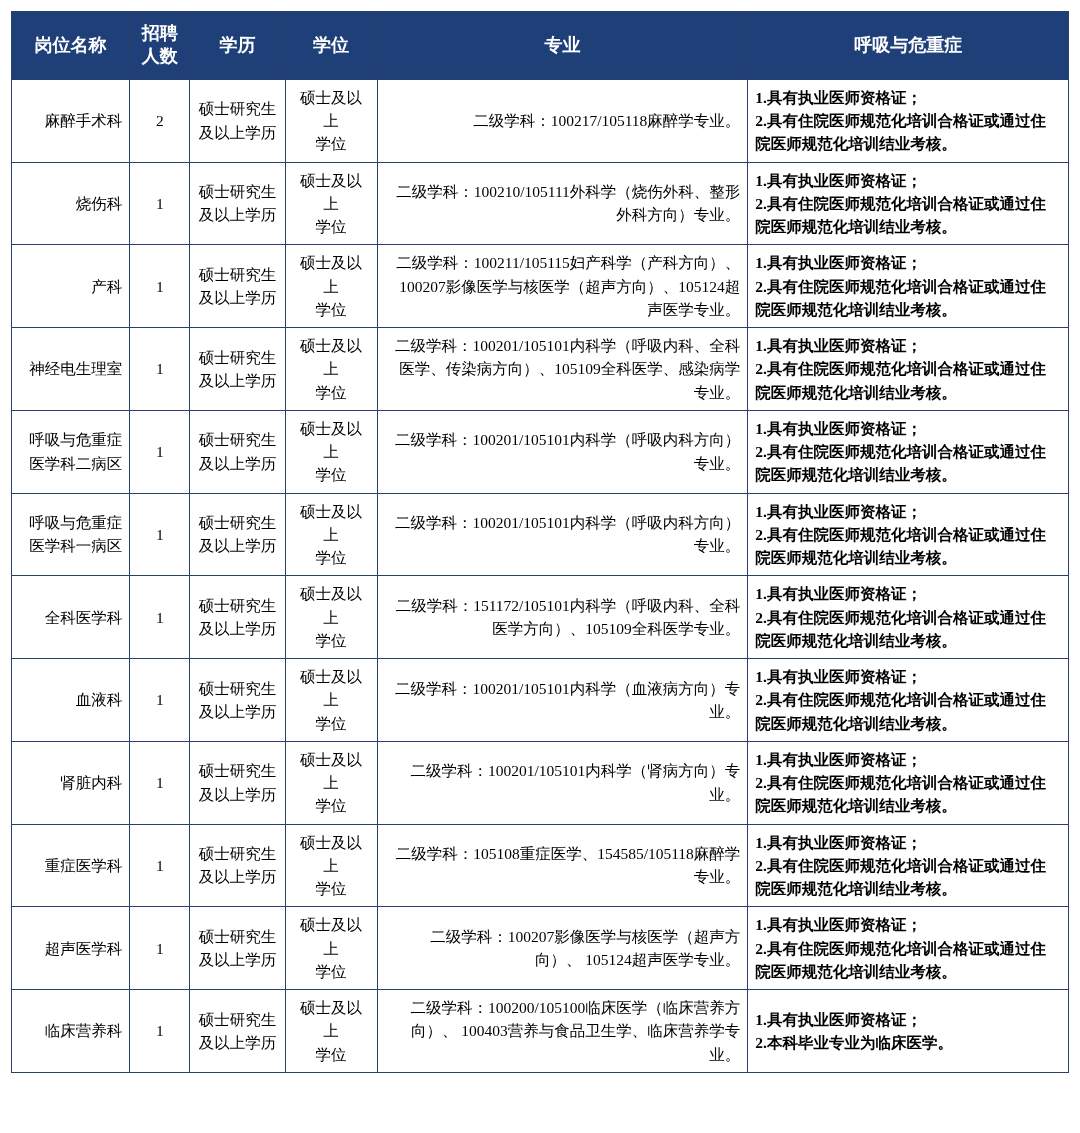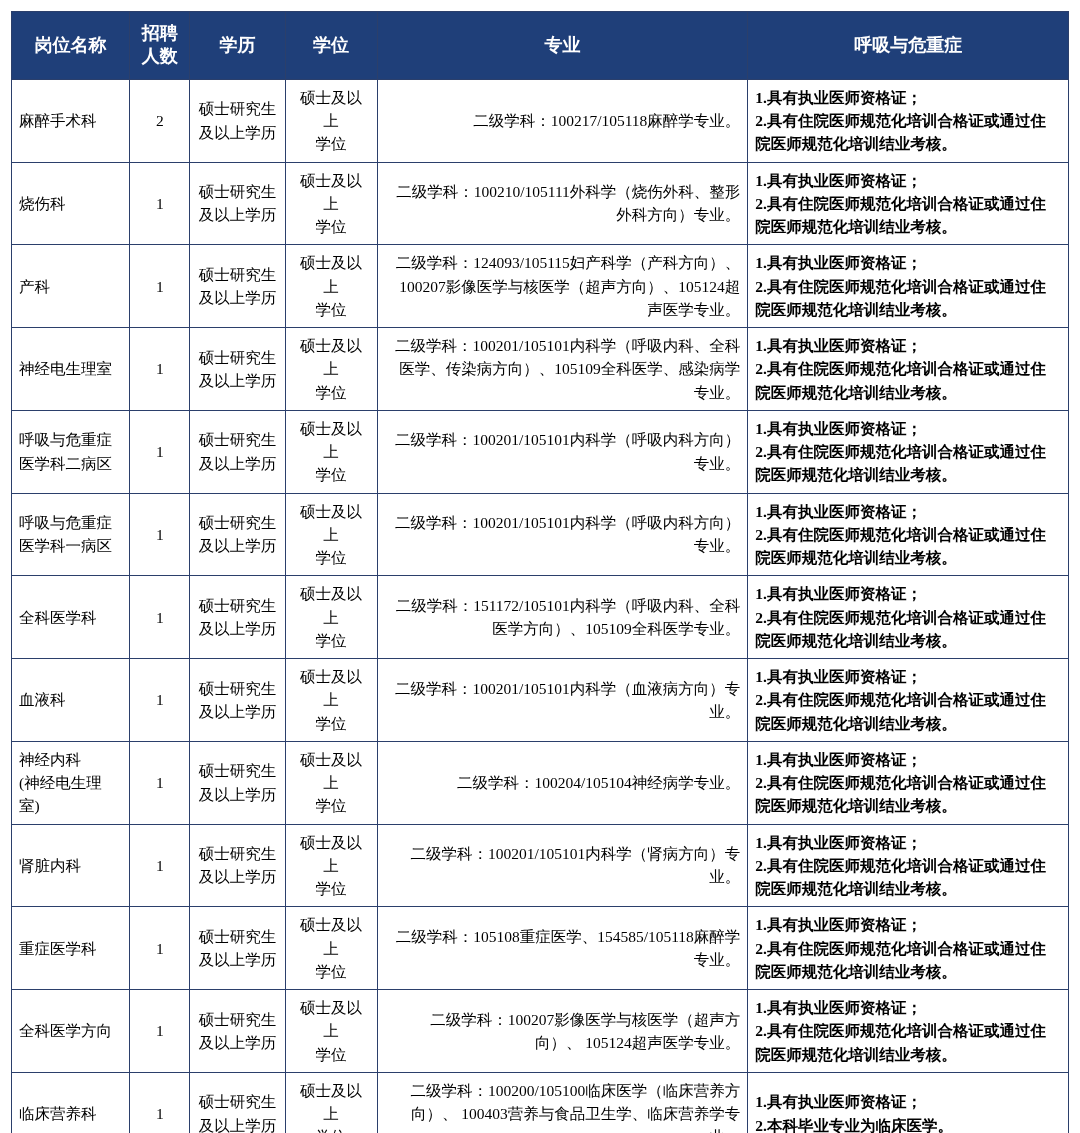--- a/index.html
+++ b/index.html
@@ -37,21 +37,21 @@
   }
   
   col.c-post  { width: 118px; }
   col.c-num   { width: 60px; }
   col.c-edu   { width: 95px; }
   col.c-deg   { width: 92px; }
   col.c-major { width: 370px; }
   col.c-other { width: 320px; }
 
   td.post {
-    text-align: left;
+    text-align: right;
     white-space: pre-line;
   }
   td.num {
     text-align: center;
   }
   td.edu, td.deg {
     text-align: center;
     white-space: pre-line;
   }
   td.major {
@@ -109,21 +109,21 @@
       <td class="other">1.具有执业医师资格证；
 2.具有住院医师规范化培训合格证或通过住院医师规范化培训结业考核。</td>
     </tr>
     <tr>
       <td class="post">产科</td>
       <td class="num">1</td>
       <td class="edu">硕士研究生
 及以上学历</td>
       <td class="deg">硕士及以上
 学位</td>
-      <td class="major">二级学科：124093/105115妇产科学（产科方向）、100207影像医学与核医学（超声方向）、105124超声医学专业。</td>
+      <td class="major">二级学科：100211/105115妇产科学（产科方向）、100207影像医学与核医学（超声方向）、105124超声医学专业。</td>
       <td class="other">1.具有执业医师资格证；
 2.具有住院医师规范化培训合格证或通过住院医师规范化培训结业考核。</td>
     </tr>
     <tr>
       <td class="post">神经电生理室</td>
       <td class="num">1</td>
       <td class="edu">硕士研究生
 及以上学历</td>
       <td class="deg">硕士及以上
 学位</td>
@@ -171,32 +171,20 @@
       <td class="num">1</td>
       <td class="edu">硕士研究生
 及以上学历</td>
       <td class="deg">硕士及以上
 学位</td>
       <td class="major">二级学科：100201/105101内科学（血液病方向）专业。</td>
       <td class="other">1.具有执业医师资格证；
 2.具有住院医师规范化培训合格证或通过住院医师规范化培训结业考核。</td>
     </tr>
     <tr>
-      <td class="post">神经内科
-(神经电生理室)</td>
-      <td class="num">1</td>
-      <td class="edu">硕士研究生
-及以上学历</td>
-      <td class="deg">硕士及以上
-学位</td>
-      <td class="major">二级学科：100204/105104神经病学专业。</td>
-      <td class="other">1.具有执业医师资格证；
-2.具有住院医师规范化培训合格证或通过住院医师规范化培训结业考核。</td>
-    </tr>
-    <tr>
       <td class="post">肾脏内科</td>
       <td class="num">1</td>
       <td class="edu">硕士研究生
 及以上学历</td>
       <td class="deg">硕士及以上
 学位</td>
       <td class="major">二级学科：100201/105101内科学（肾病方向）专业。</td>
       <td class="other">1.具有执业医师资格证；
 2.具有住院医师规范化培训合格证或通过住院医师规范化培训结业考核。</td>
     </tr>
@@ -205,21 +193,21 @@
       <td class="num">1</td>
       <td class="edu">硕士研究生
 及以上学历</td>
       <td class="deg">硕士及以上
 学位</td>
       <td class="major">二级学科：105108重症医学、154585/105118麻醉学专业。</td>
       <td class="other">1.具有执业医师资格证；
 2.具有住院医师规范化培训合格证或通过住院医师规范化培训结业考核。</td>
     </tr>
     <tr>
-      <td class="post">全科医学方向</td>
+      <td class="post">超声医学科</td>
       <td class="num">1</td>
       <td class="edu">硕士研究生
 及以上学历</td>
       <td class="deg">硕士及以上
 学位</td>
       <td class="major">二级学科：100207影像医学与核医学（超声方向）、 105124超声医学专业。</td>
       <td class="other">1.具有执业医师资格证；
 2.具有住院医师规范化培训合格证或通过住院医师规范化培训结业考核。</td>
     </tr>
     <tr>

